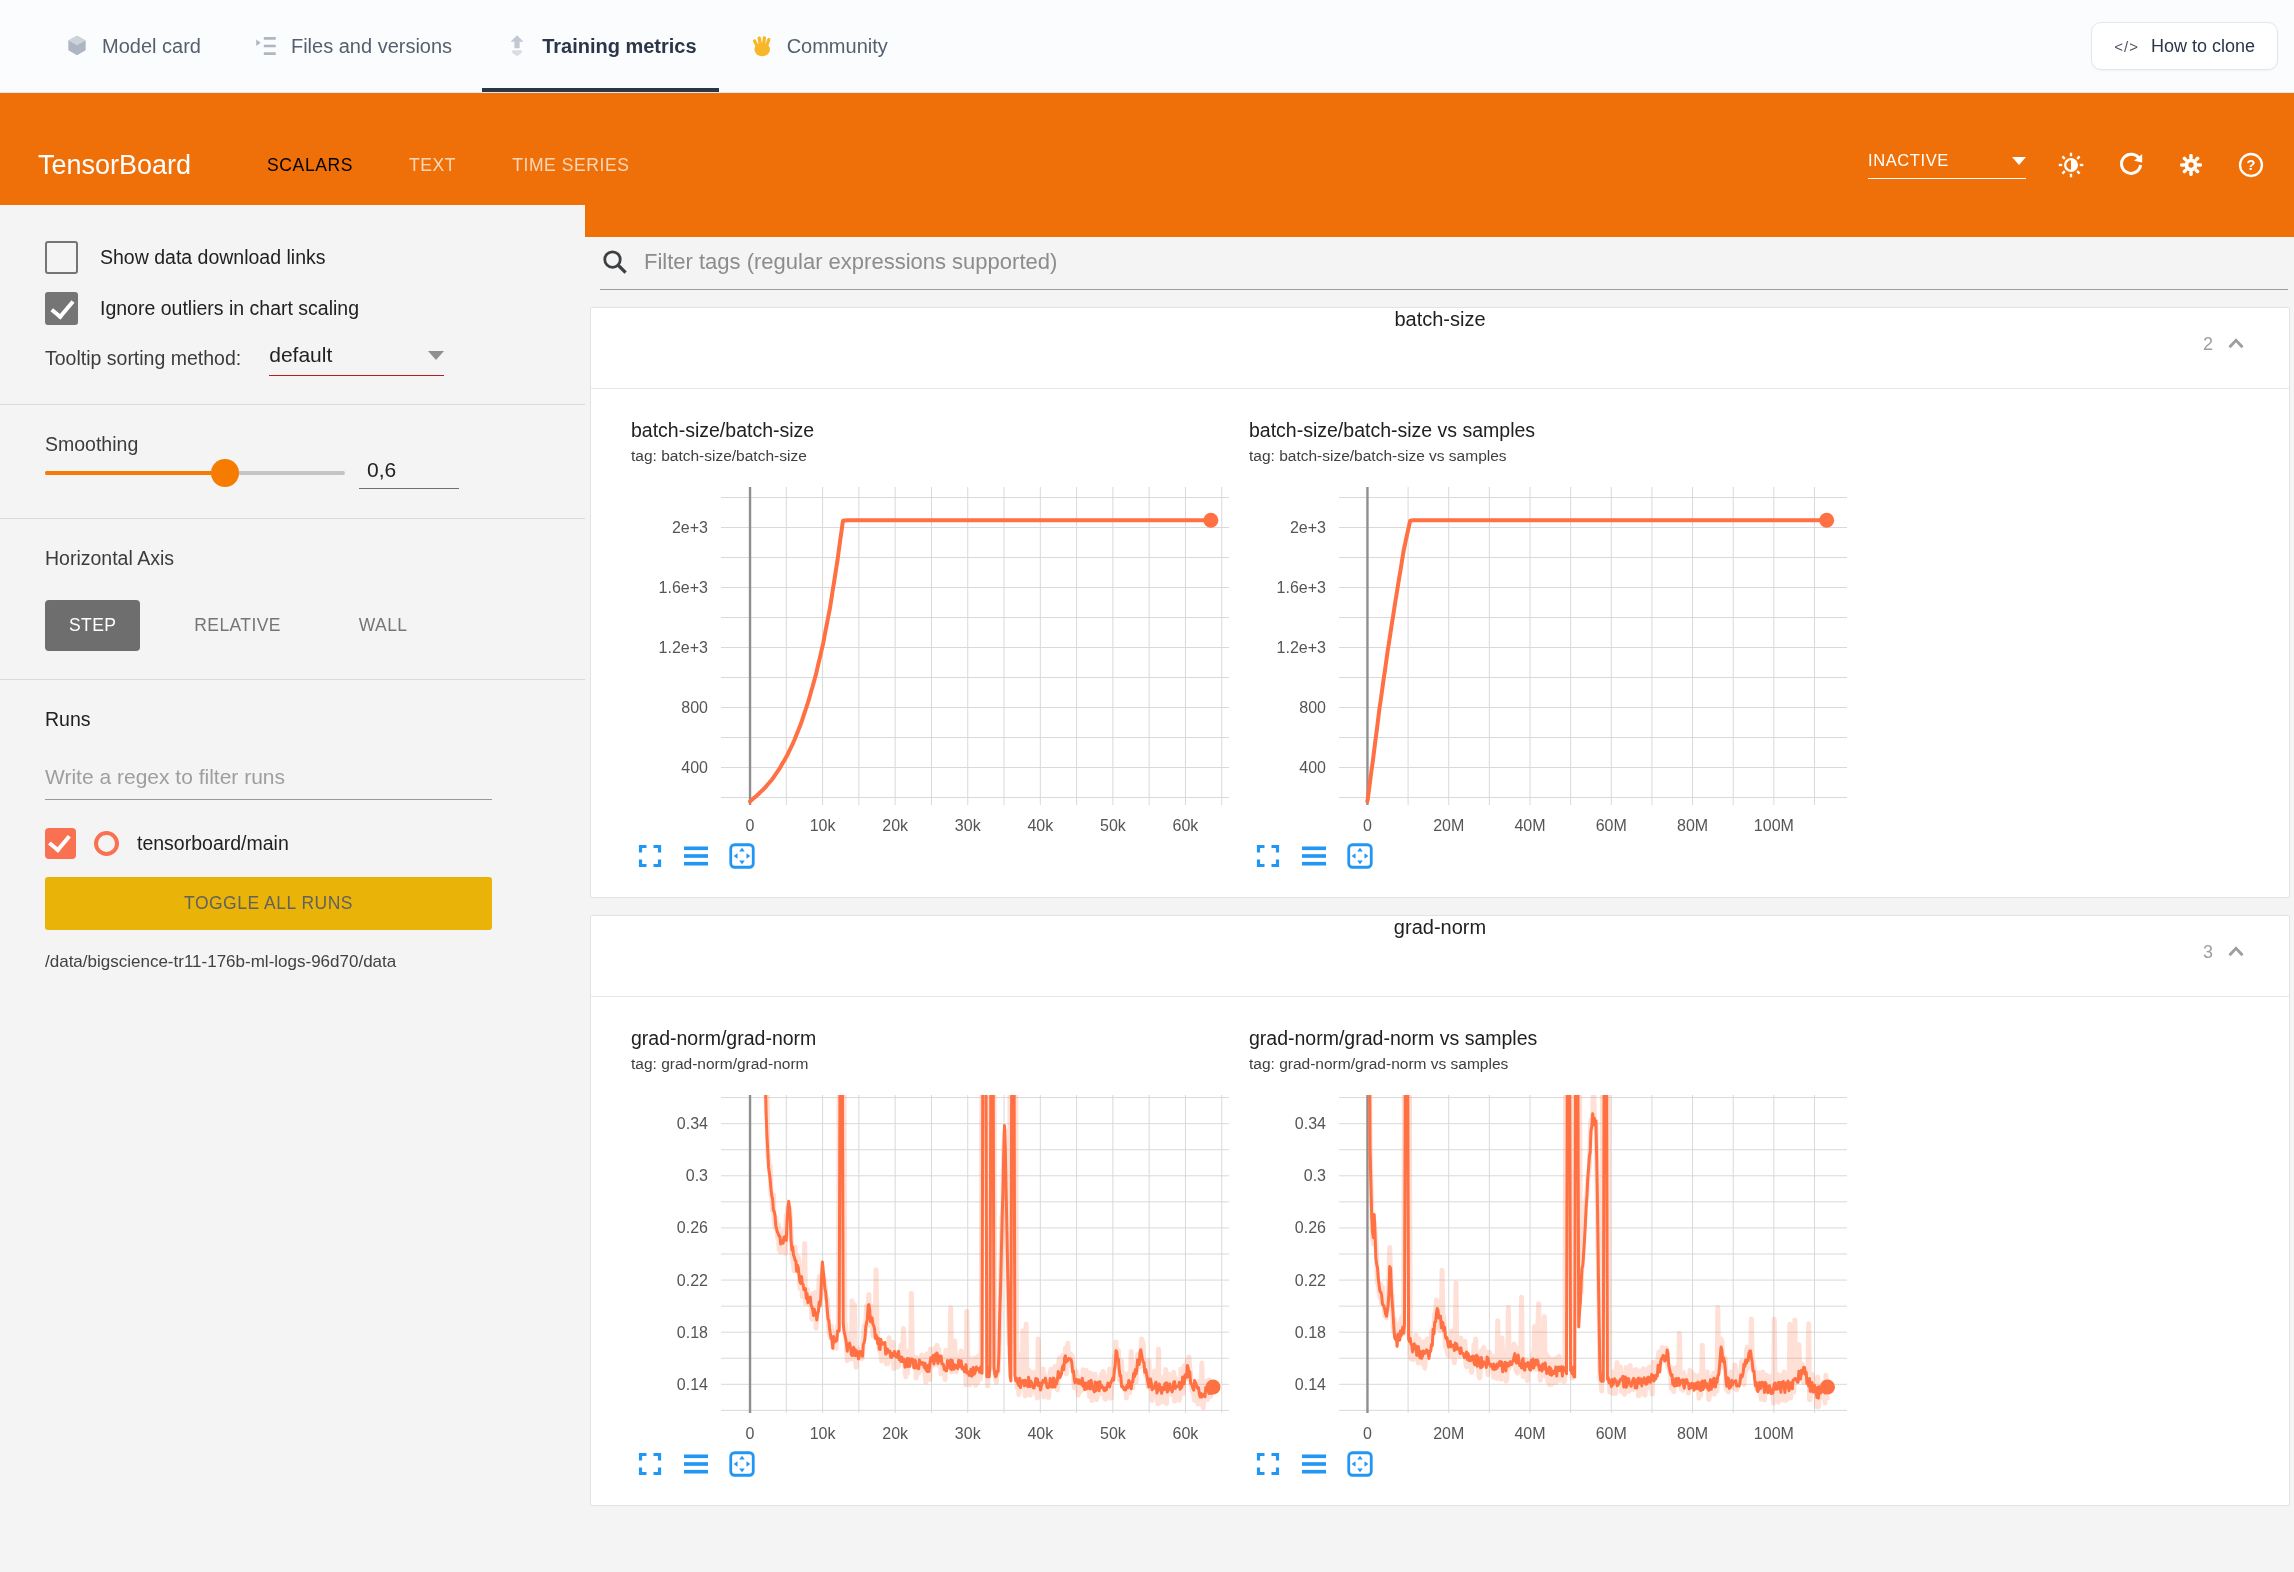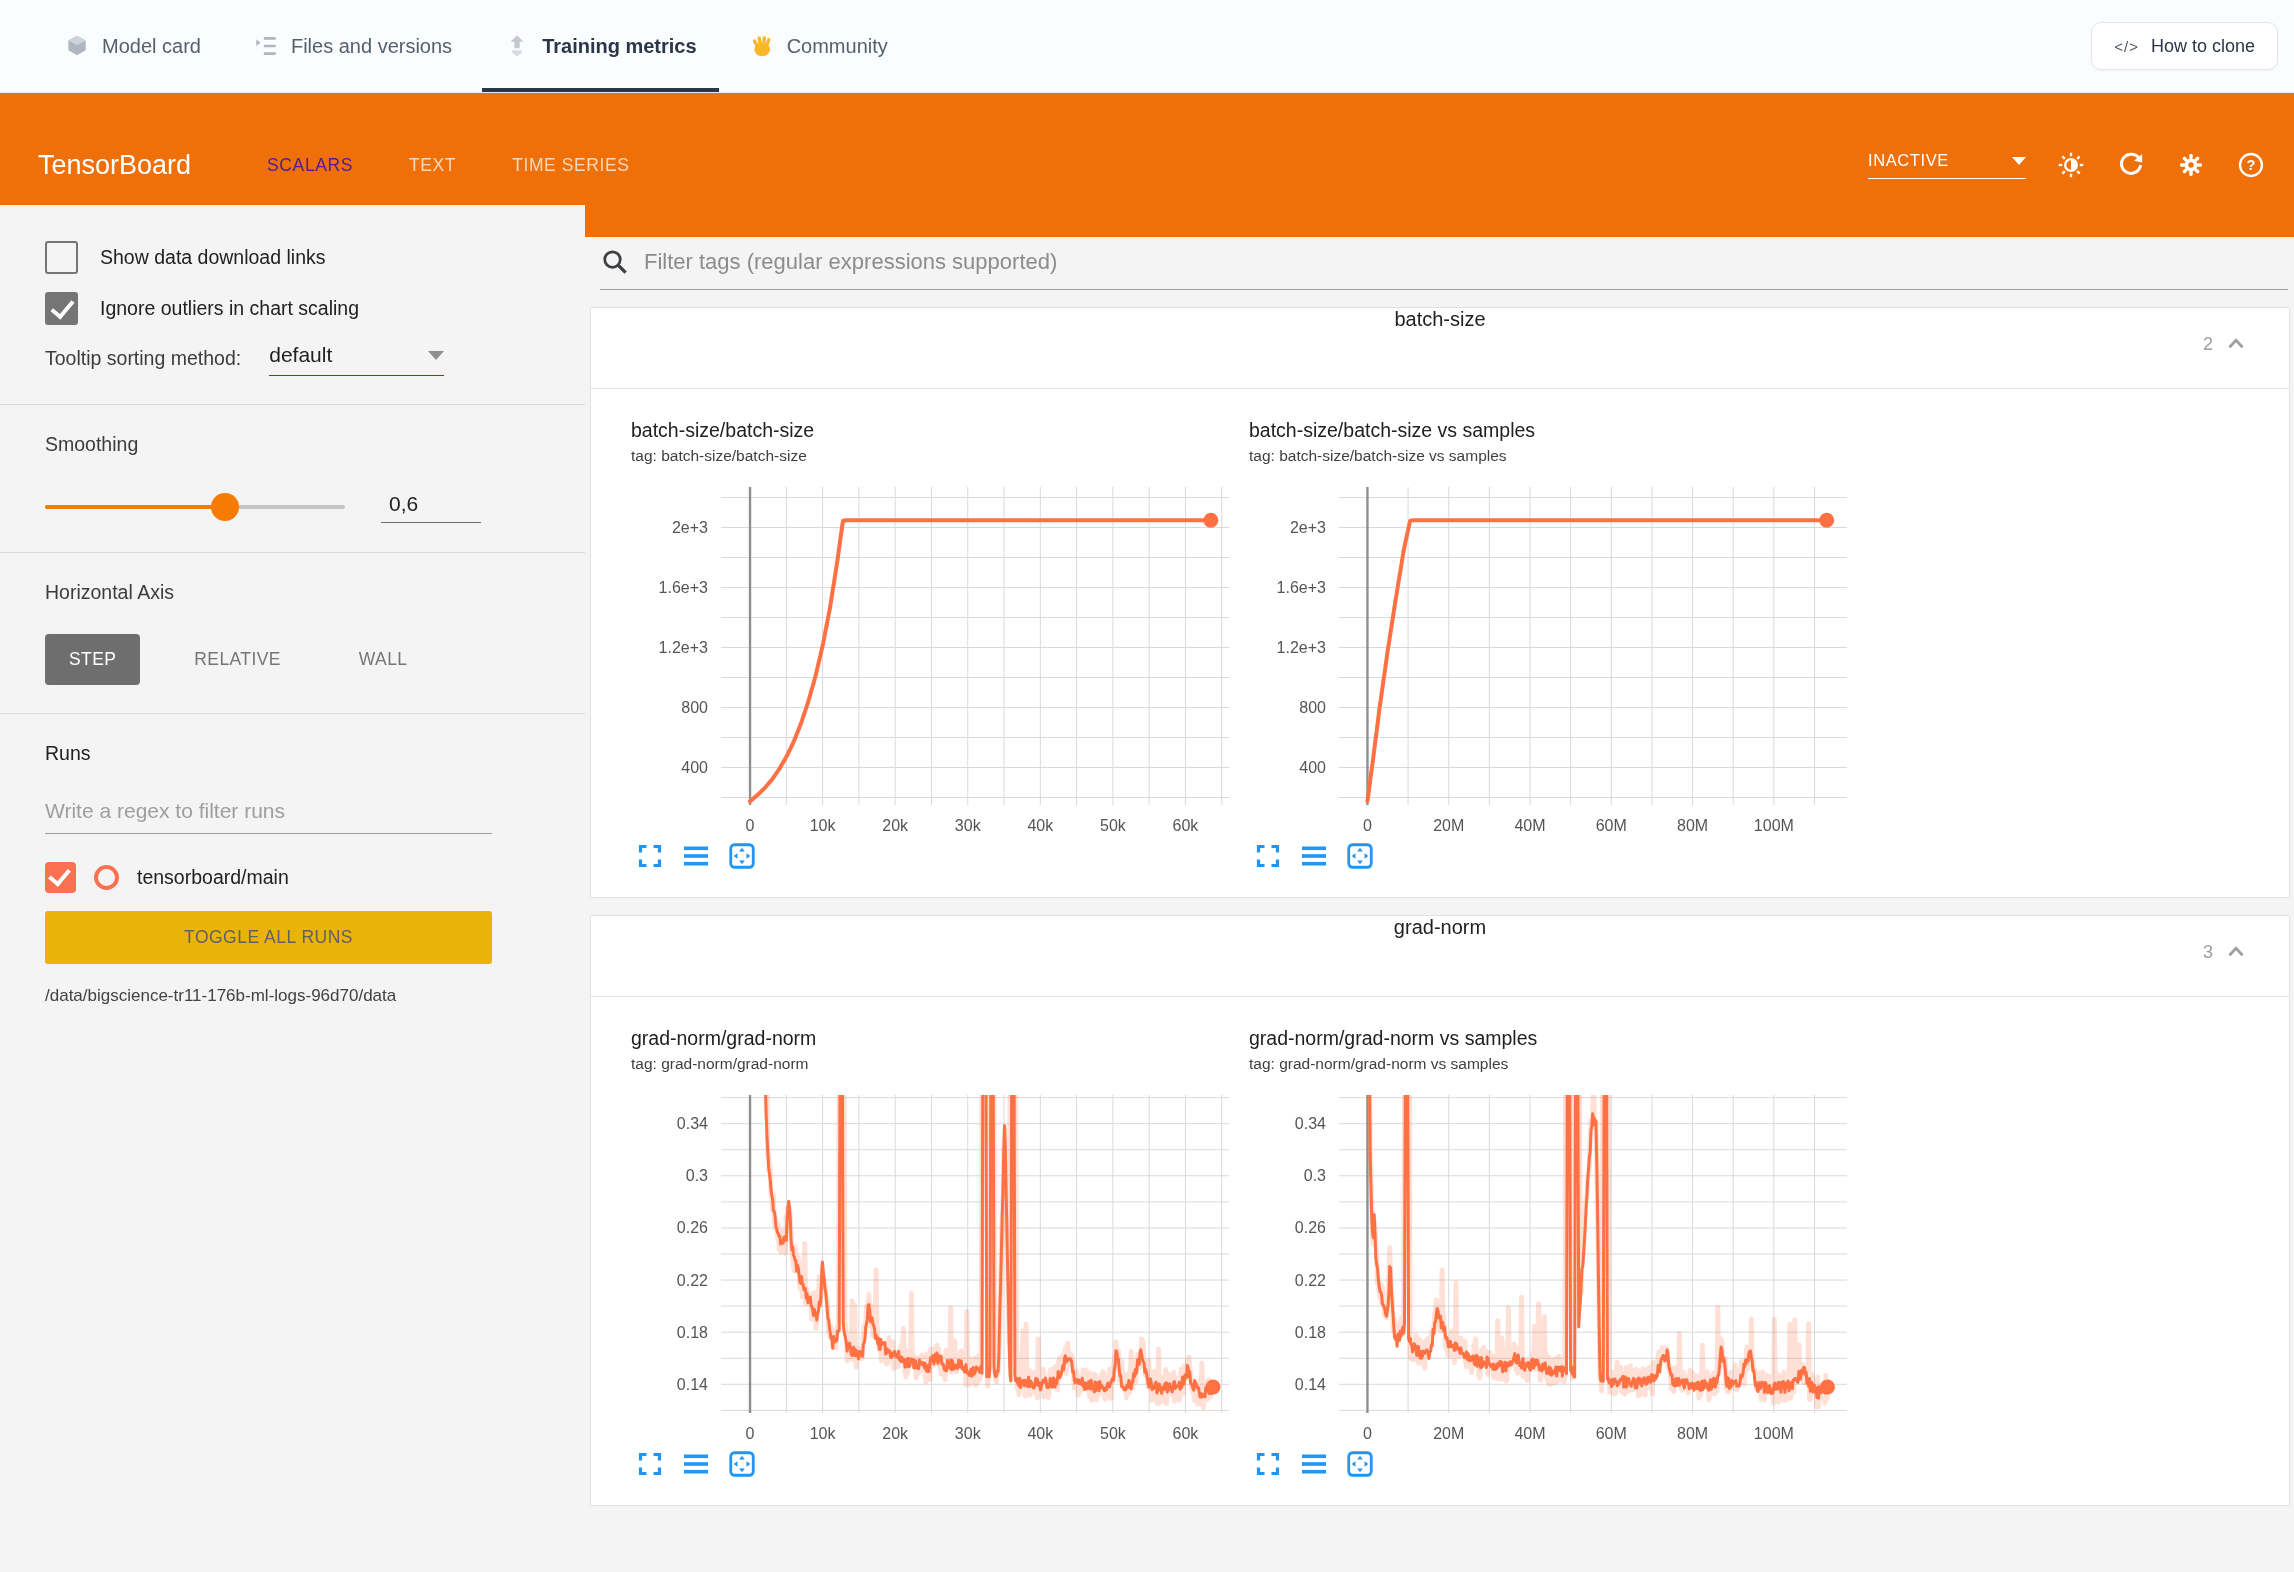--- a/index.html
+++ b/index.html
@@ -14,42 +14,42 @@
   .top-tab.active { color:#2b3648; font-weight:700; }
   .top-tab.active::after { content:""; position:absolute; left:4px; right:4px; bottom:0; height:4px; background:#2b3648; }
   .clone-btn { margin-left:auto; margin-right:16px; align-self:center; display:flex; align-items:center; gap:12px; height:48px; padding:0 22px; background:#fff; border:1px solid #e3e6ea; border-radius:10px; font-size:18px; color:#2b3648; box-shadow:0 1px 2px rgba(0,0,0,.04); cursor:pointer; }
   .clone-code { font-size:15px; color:#4b5563; letter-spacing:1px; }
 
   
   .tb-header { height:144px; background:#ef7008; display:flex; align-items:stretch; color:#fff; padding-left:38px; }
   .tb-logo { align-self:center; font-size:27px; margin-right:48px; }
   .tb-tabs { display:flex; align-items:stretch; }
   .tb-tab { display:flex; align-items:center; padding:0 28px; font-size:17.5px; letter-spacing:.6px; color:rgba(255,255,255,.72); position:relative; cursor:pointer; }
-  .tb-tab.active { color:#4c1d95; }
+  .tb-tab.active { color:#000000; }
   .tb-tab.active::after { content:""; position:absolute; left:0; right:0; bottom:0; height:3px; background:#fff; }
   .tb-right { margin-left:auto; display:flex; align-items:center; gap:30px; padding-right:28px; }
   .tb-select { width:158px; border-bottom:1.5px solid #fff; display:flex; align-items:center; justify-content:space-between; padding-bottom:8px; font-size:16.5px; letter-spacing:.6px; cursor:pointer; }
   .caret-down-white { width:0; height:0; border-left:7px solid transparent; border-right:7px solid transparent; border-top:8px solid #fff; }
   .tb-iconbtn { width:30px; height:30px; display:flex; align-items:center; justify-content:center; cursor:pointer; }
 
   
   .sidebar { position:absolute; left:0; top:205px; bottom:0; width:585px; background:#f4f4f4; }
   .sb-pad { padding:0 45px; }
   .sb-divider { border-top:1px solid #dadada; margin:28px 0; }
   .cb-row { display:flex; align-items:center; gap:22px; margin-bottom:18px; cursor:pointer; }
   .cb { width:33px; height:33px; border:2.5px solid #757575; border-radius:3px; background:transparent; position:relative; flex:none; }
   .cb.on { background:#757575; }
   .cb.on::after { content:""; position:absolute; left:9px; top:2px; width:9px; height:18px; border:solid #fff; border-width:0 4px 4px 0; transform:rotate(40deg); }
   .cb-label { font-size:19.5px; color:#212121; }
   .tooltip-row { display:flex; align-items:flex-end; gap:28px; }
   .tooltip-label { font-size:19.5px; color:#3c3c3c; padding-bottom:6px; }
   .sb-select { width:175px; border-bottom:1px solid #b91c1c; display:flex; align-items:center; justify-content:space-between; padding-bottom:8px; font-size:21px; color:#212121; cursor:pointer; }
   .caret-down-gray { width:0; height:0; border-left:8px solid transparent; border-right:8px solid transparent; border-top:9px solid #8f8f8f; }
   .sb-heading { font-size:19.5px; color:#3c3c3c; }
-  .smooth-row { display:flex; align-items:center; margin-top:34px; gap:36px; }
+  .smooth-row { display:flex; align-items:center; gap:14px; }
   .slider { position:relative; width:300px; height:34px; flex:none; cursor:pointer; }
   .slider .track { position:absolute; top:15px; left:0; right:0; height:4px; background:#c4c4c4; border-radius:2px; }
   .slider .fill { position:absolute; top:15px; left:0; height:4px; background:#f57c00; border-radius:2px; }
   .slider .thumb { position:absolute; top:3px; width:28px; height:28px; border-radius:50%; background:#f57c00; transform:translateX(-50%); }
   .smooth-val { width:100px; border-bottom:1px solid #6f6f6f; font-size:21px; color:#212121; text-align:left; padding:0 4px 6px 8px; }
   .axis-btns { display:flex; align-items:center; gap:30px; margin-top:30px; }
   .axis-btn { font-size:17.5px; letter-spacing:.4px; color:#757575; padding:15px 24px; border-radius:4px; cursor:pointer; }
   .axis-btn.selected { background:#6e6e6e; color:#fff; }
   .runs-input { width:447px; border:none; outline:none; background:transparent; border-bottom:1px solid #9a9a9a; font-size:21px; color:#212121; padding:6px 0 10px 0; margin-top:28px; font-family:"Liberation Sans",sans-serif; }
   .runs-input::placeholder { color:#9e9e9e; }

